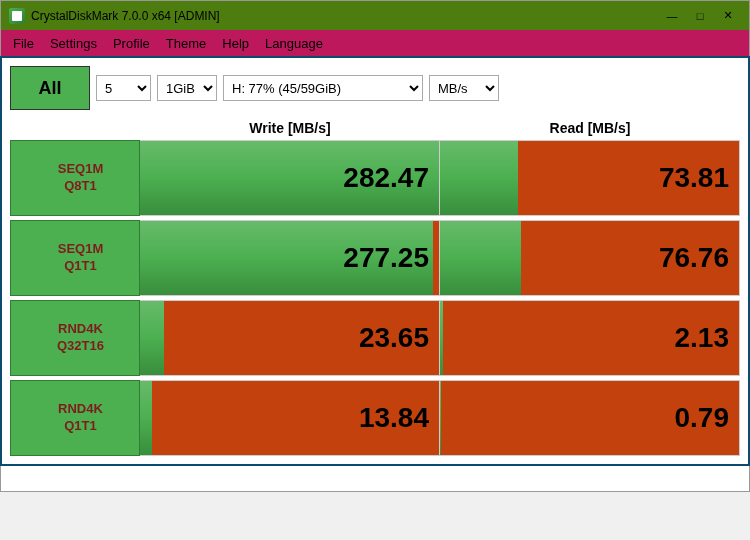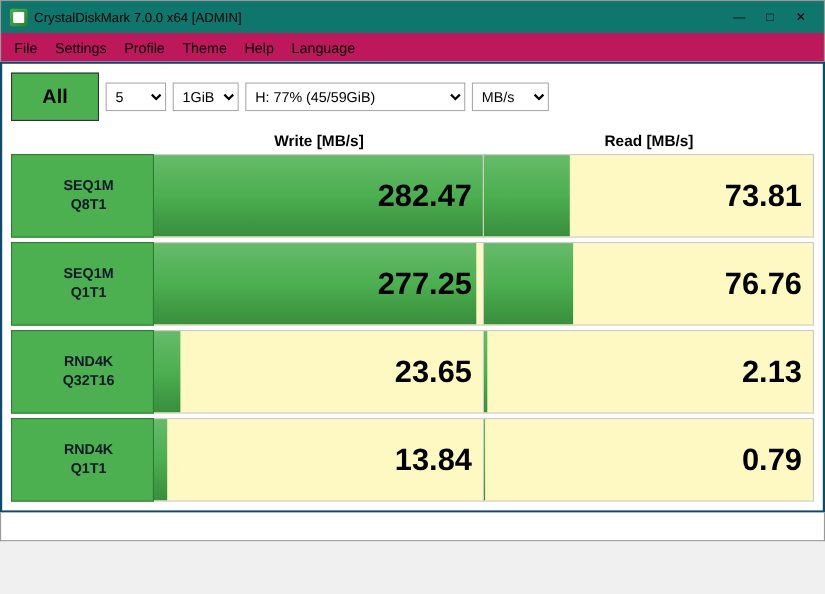--- a/index.html
+++ b/index.html
@@ -7,21 +7,21 @@
       width: 750px;
       height: 540px;
       background: #f0f0f0;
       font-family: 'Segoe UI', Arial, sans-serif;
       font-size: 13px;
       overflow: hidden;
     }
 
     
     .title-bar {
-      background: #0f766e;
+      background: #4d7c0f;
       border: 1px solid #999;
       border-bottom: none;
       display: flex;
       align-items: center;
       justify-content: space-between;
       height: 30px;
       padding: 0 8px;
     }
     .title-bar-left {
       display: flex;
@@ -154,32 +154,32 @@
     }
     .row-label {
       background: #4caf50;
       border: 1px solid #2e7d32;
       display: flex;
       align-items: center;
       justify-content: center;
       flex-direction: column;
       font-weight: bold;
       font-size: 13px;
-      color: #0f172a;
+      color: #7f1d1d;
       padding-left: 11px;
     }
     .row-label span { line-height: 1.3; }
 
     .bar-cell {
       border: 1px solid #ccc;
       border-left: none;
       position: relative;
       display: flex;
       align-items: center;
-      background: #fef9c3;
+      background: #c2410c;
       overflow: hidden;
     }
     .bar-fill {
       position: absolute;
       left: 0;
       top: 0;
       bottom: 0;
       background: linear-gradient(to bottom, #66bb6a, #4caf50, #388e3c);
     }
     .bar-value {

